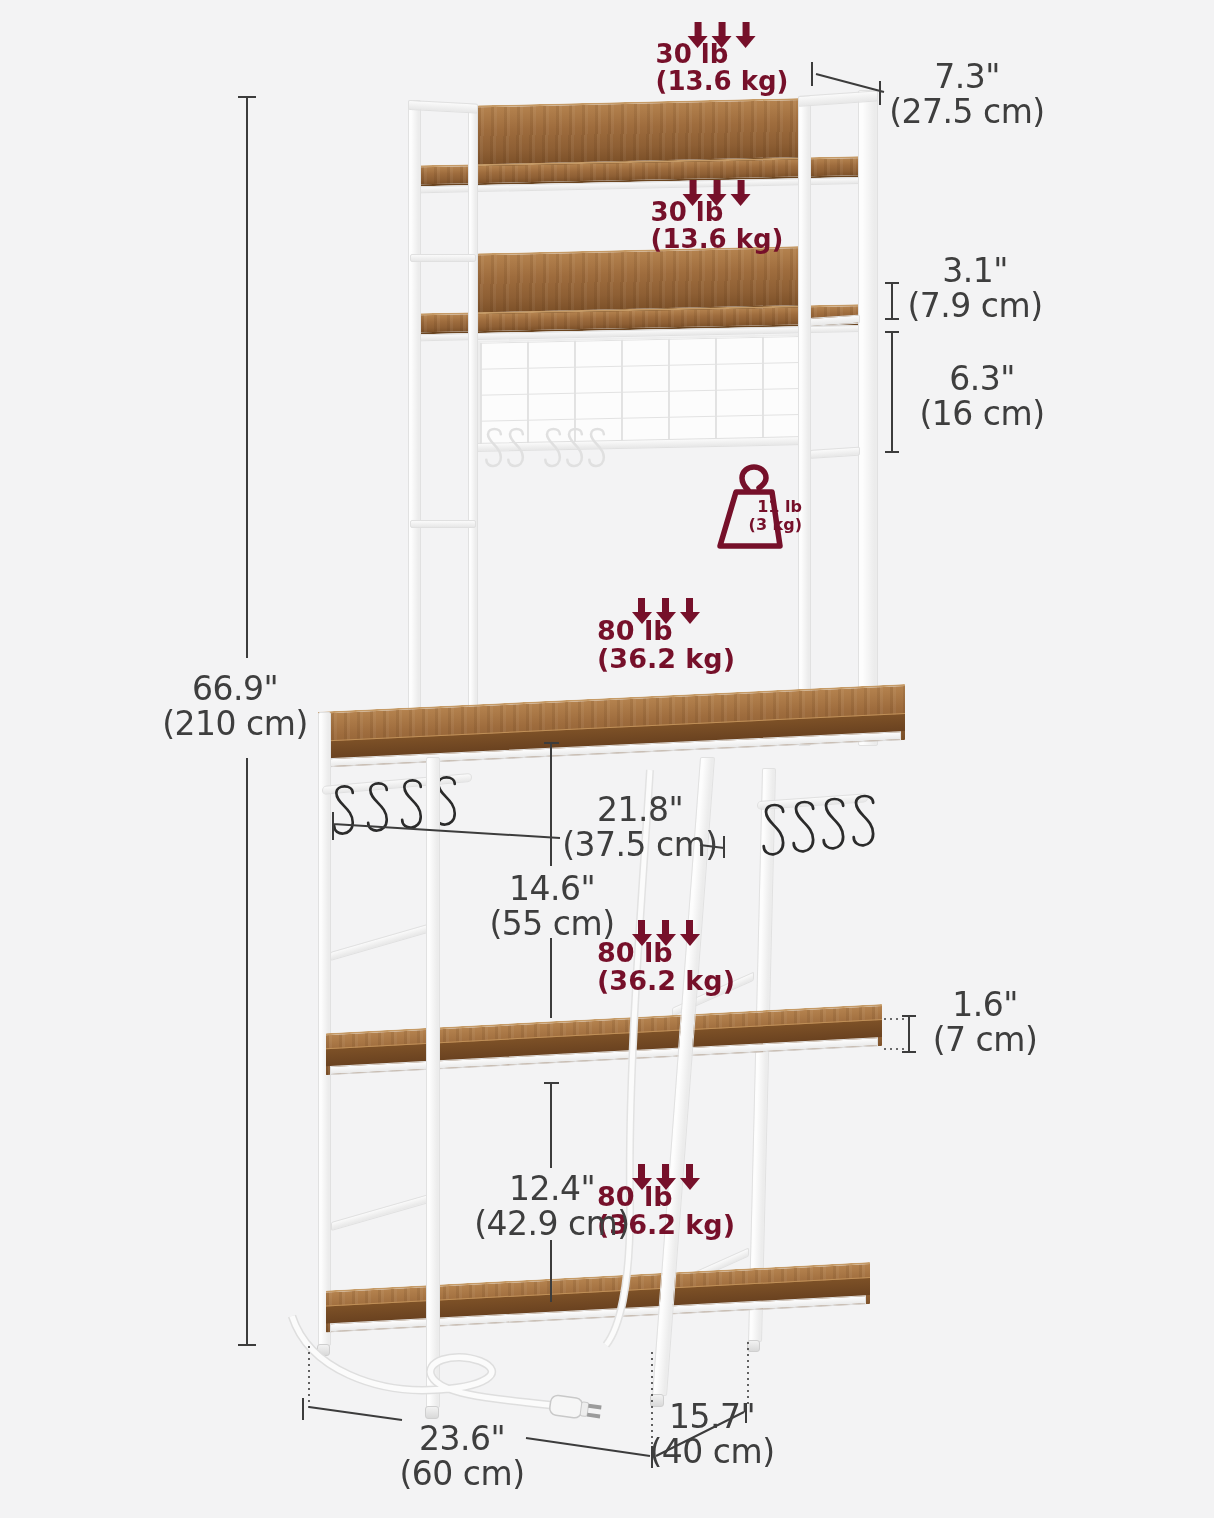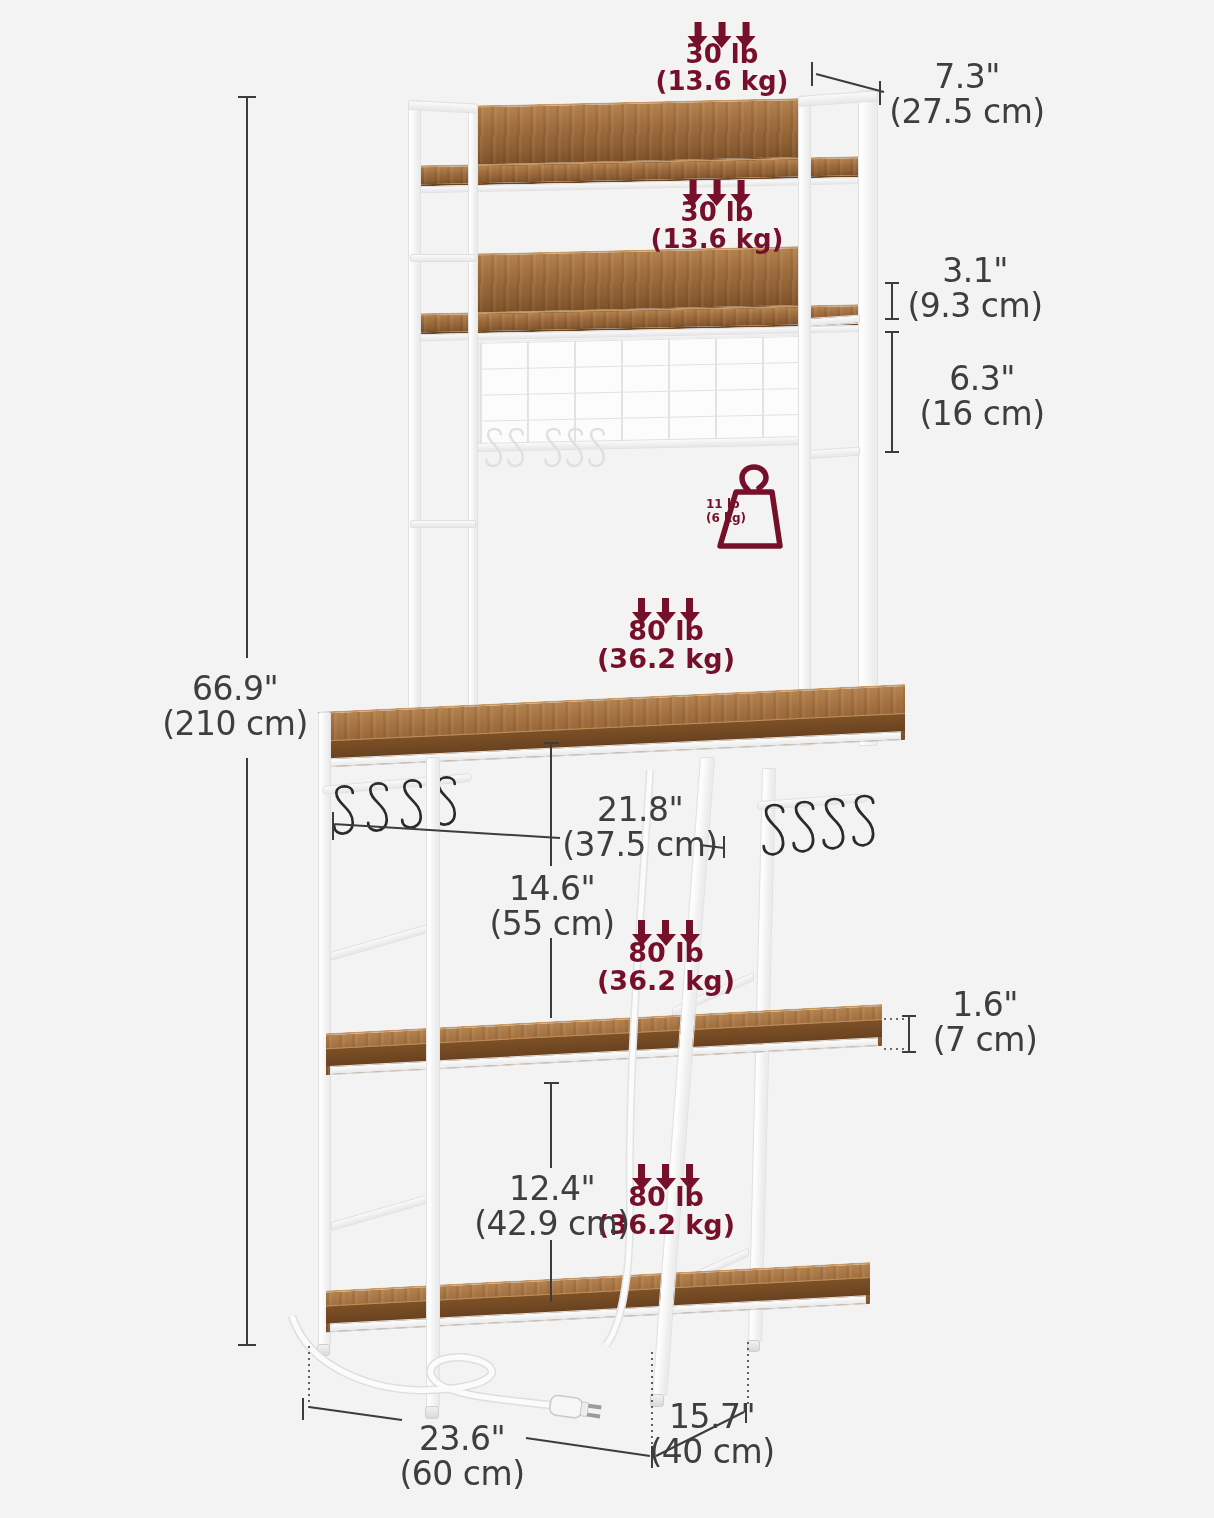--- a/index.html
+++ b/index.html
@@ -35,32 +35,32 @@
   .grid{position:absolute;background:
         linear-gradient(#ffffff,#ffffff) , #fbfbfb;
         background-image:
           linear-gradient(90deg, #e2e2e2 1.5px, transparent 1.5px),
           linear-gradient(180deg, #e2e2e2 1.5px, transparent 1.5px);
         background-size:47px 26px;background-color:#fcfcfc;
         border:2px solid #ededed;box-sizing:border-box;}
   
   .dim-label{position:absolute;color:var(--dimtext);font-size:33px;line-height:1.06;
              text-align:center;transform:translateX(-50%);letter-spacing:-.5px;white-space:nowrap;}
-  .load{position:absolute;transform:translateX(-50%);text-align:center;color:var(--accent);
+  .load{position:absolute;transform:translateX(-50%);color:var(--accent);
         font-weight:700;}
   .load .arrows{display:flex;justify-content:center;gap:17px;margin-bottom:5px;}
   .dn-arrow{width:7px;height:14px;background:var(--accent);position:relative;}
   .dn-arrow::after{content:"";position:absolute;top:100%;left:50%;transform:translateX(-50%);
         border:10px solid transparent;border-top:12px solid var(--accent);border-bottom:0;}
   .load .lb{font-size:27px;line-height:1.05;}
   .load .kg{font-size:27px;line-height:1.05;}
   .load.small .lb,.load.small .kg{font-size:26px;}
   .hanger{position:absolute;width:96px;height:92px;}
-  .hanger .htxt{position:absolute;left:0;right:0;top:34px;text-align:left;color:var(--accent);
-        font-weight:700;font-size:12px;line-height:1.15;}
+  .hanger .htxt{position:absolute;left:0;right:0;top:34px;text-align:right;color:var(--accent);
+        font-weight:700;font-size:16px;line-height:1.15;}
   svg{display:block;}
 </style>
 </head>
 <body>
 
 <div class="canvas">
 
   <div>
 
     <div class="wood abs" style="left:478px;top:98px;width:324px;height:62px;transform:skewY(-1.3deg);transform-origin:top right;"></div>
@@ -245,35 +245,35 @@
     <div class="kg">(36.2 kg)</div>
   </div>
 
   <div class="hanger" style="left:706px;top:464px;">
     <svg width="96" height="92" viewBox="0 0 96 92" fill="none" stroke="#76102a">
       <path d="M42,26 C38,22 36,18 36,14 C36,7 42,3 48,3 C54,3 60,7 60,14 C60,18 57,21 53,24" stroke-width="5.5" stroke-linecap="round"></path>
       <path d="M30,28 L66,28 L74,82 L14,82 Z" stroke-width="5.5" stroke-linejoin="round"></path>
     </svg>
     <div class="htxt">
       <div>11 lb</div>
-      <div>(6 kg)</div>
+      <div>(3 kg)</div>
     </div>
   </div>
 
   <div class="dim-label" style="left:235px;top:672px;">
     <div>66.9"</div>
     <div>(210 cm)</div>
   </div>
   <div class="dim-label" style="left:967px;top:60px;">
     <div>7.3"</div>
     <div>(27.5 cm)</div>
   </div>
   <div class="dim-label" style="left:975px;top:254px;">
     <div>3.1"</div>
-    <div>(9.3 cm)</div>
+    <div>(7.9 cm)</div>
   </div>
   <div class="dim-label" style="left:982px;top:362px;">
     <div>6.3"</div>
     <div>(16 cm)</div>
   </div>
   <div class="dim-label" style="left:640px;top:793px;">
     <div>21.8"</div>
     <div>(37.5 cm)</div>
   </div>
   <div class="dim-label" style="left:552px;top:872px;">

